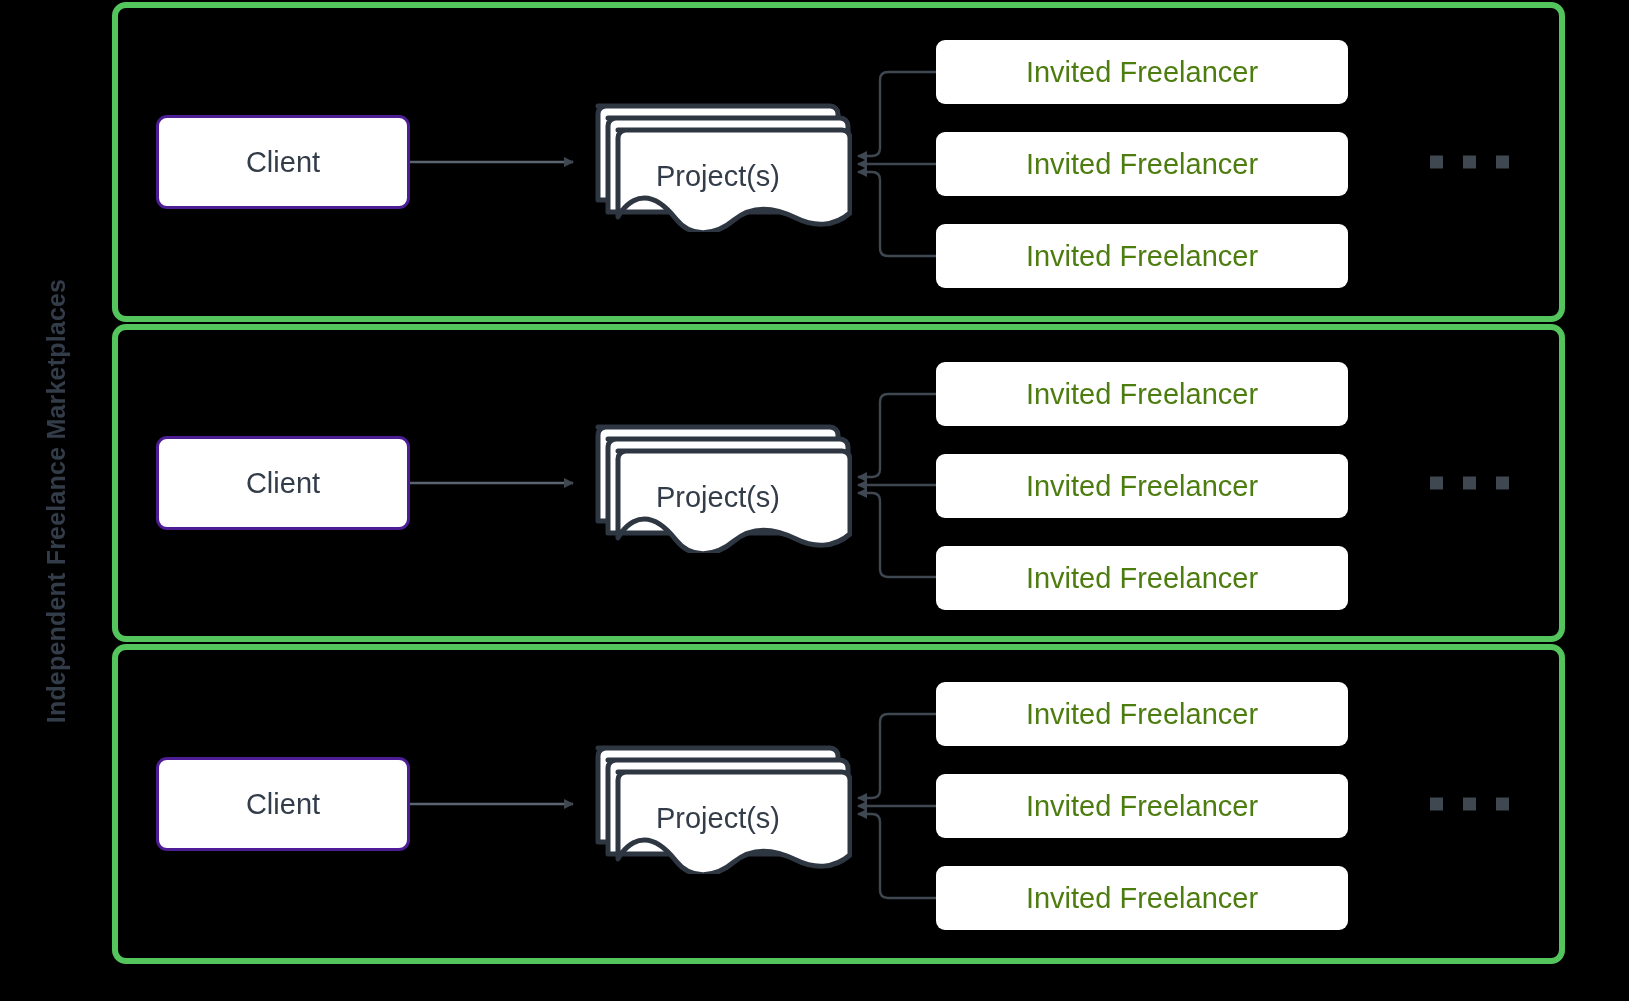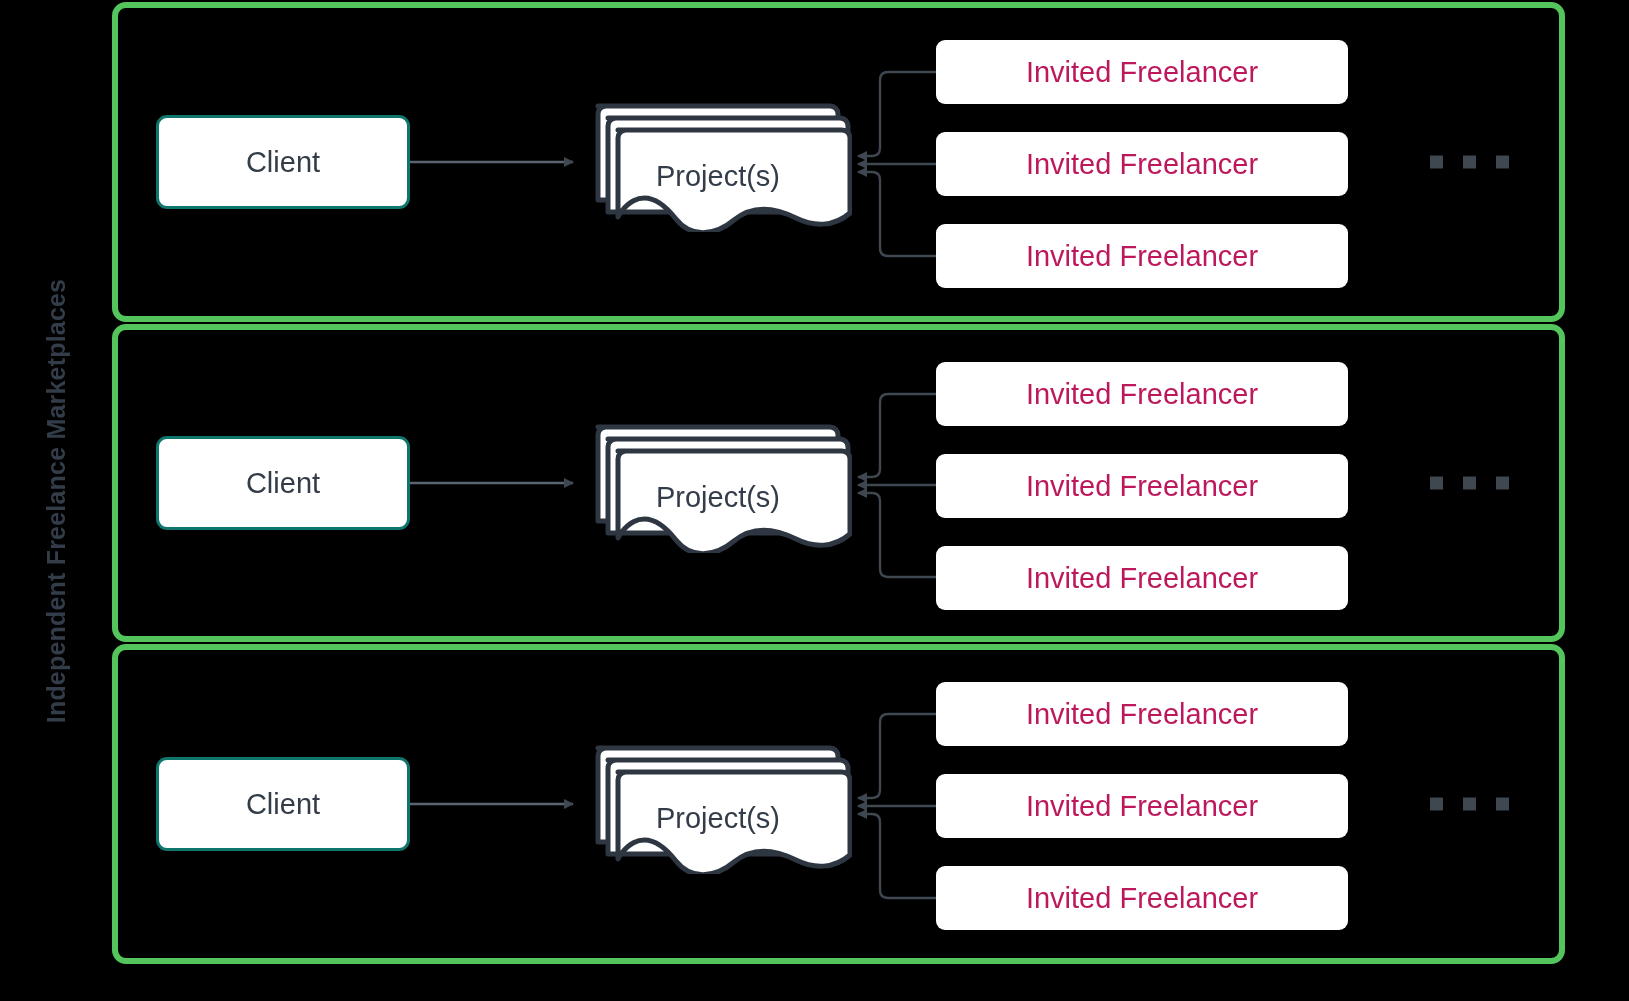--- a/index.html
+++ b/index.html
@@ -69,21 +69,21 @@
 
   
   .client-box {
     position: absolute;
     left: 38px;
     top: 50%;
     transform: translateY(-50%);
     width: 254px;
     height: 94px;
     background: #ffffff;
-    border: 3px solid #0f766e;
+    border: 3px solid #4c1d95;
     border-radius: 11px;
     box-sizing: border-box;
     display: flex;
     align-items: center;
     justify-content: center;
     color: #333c49;
     font-size: 29px;
     font-family: "Liberation Sans", sans-serif;
   }
 
@@ -114,21 +114,21 @@
   .freelancer-box {
     position: absolute;
     left: 818px;
     width: 412px;
     height: 64px;
     background: #ffffff;
     border-radius: 9px;
     display: flex;
     align-items: center;
     justify-content: center;
-    color: #be185d;
+    color: #4d7c0f;
     font-size: 29px;
     font-family: "Liberation Sans", sans-serif;
   }
   .fl-1 { top: 32px; }
   .fl-2 { top: 124px; }
   .fl-3 { top: 216px; }
 
   
   .ellipsis {
     position: absolute;

